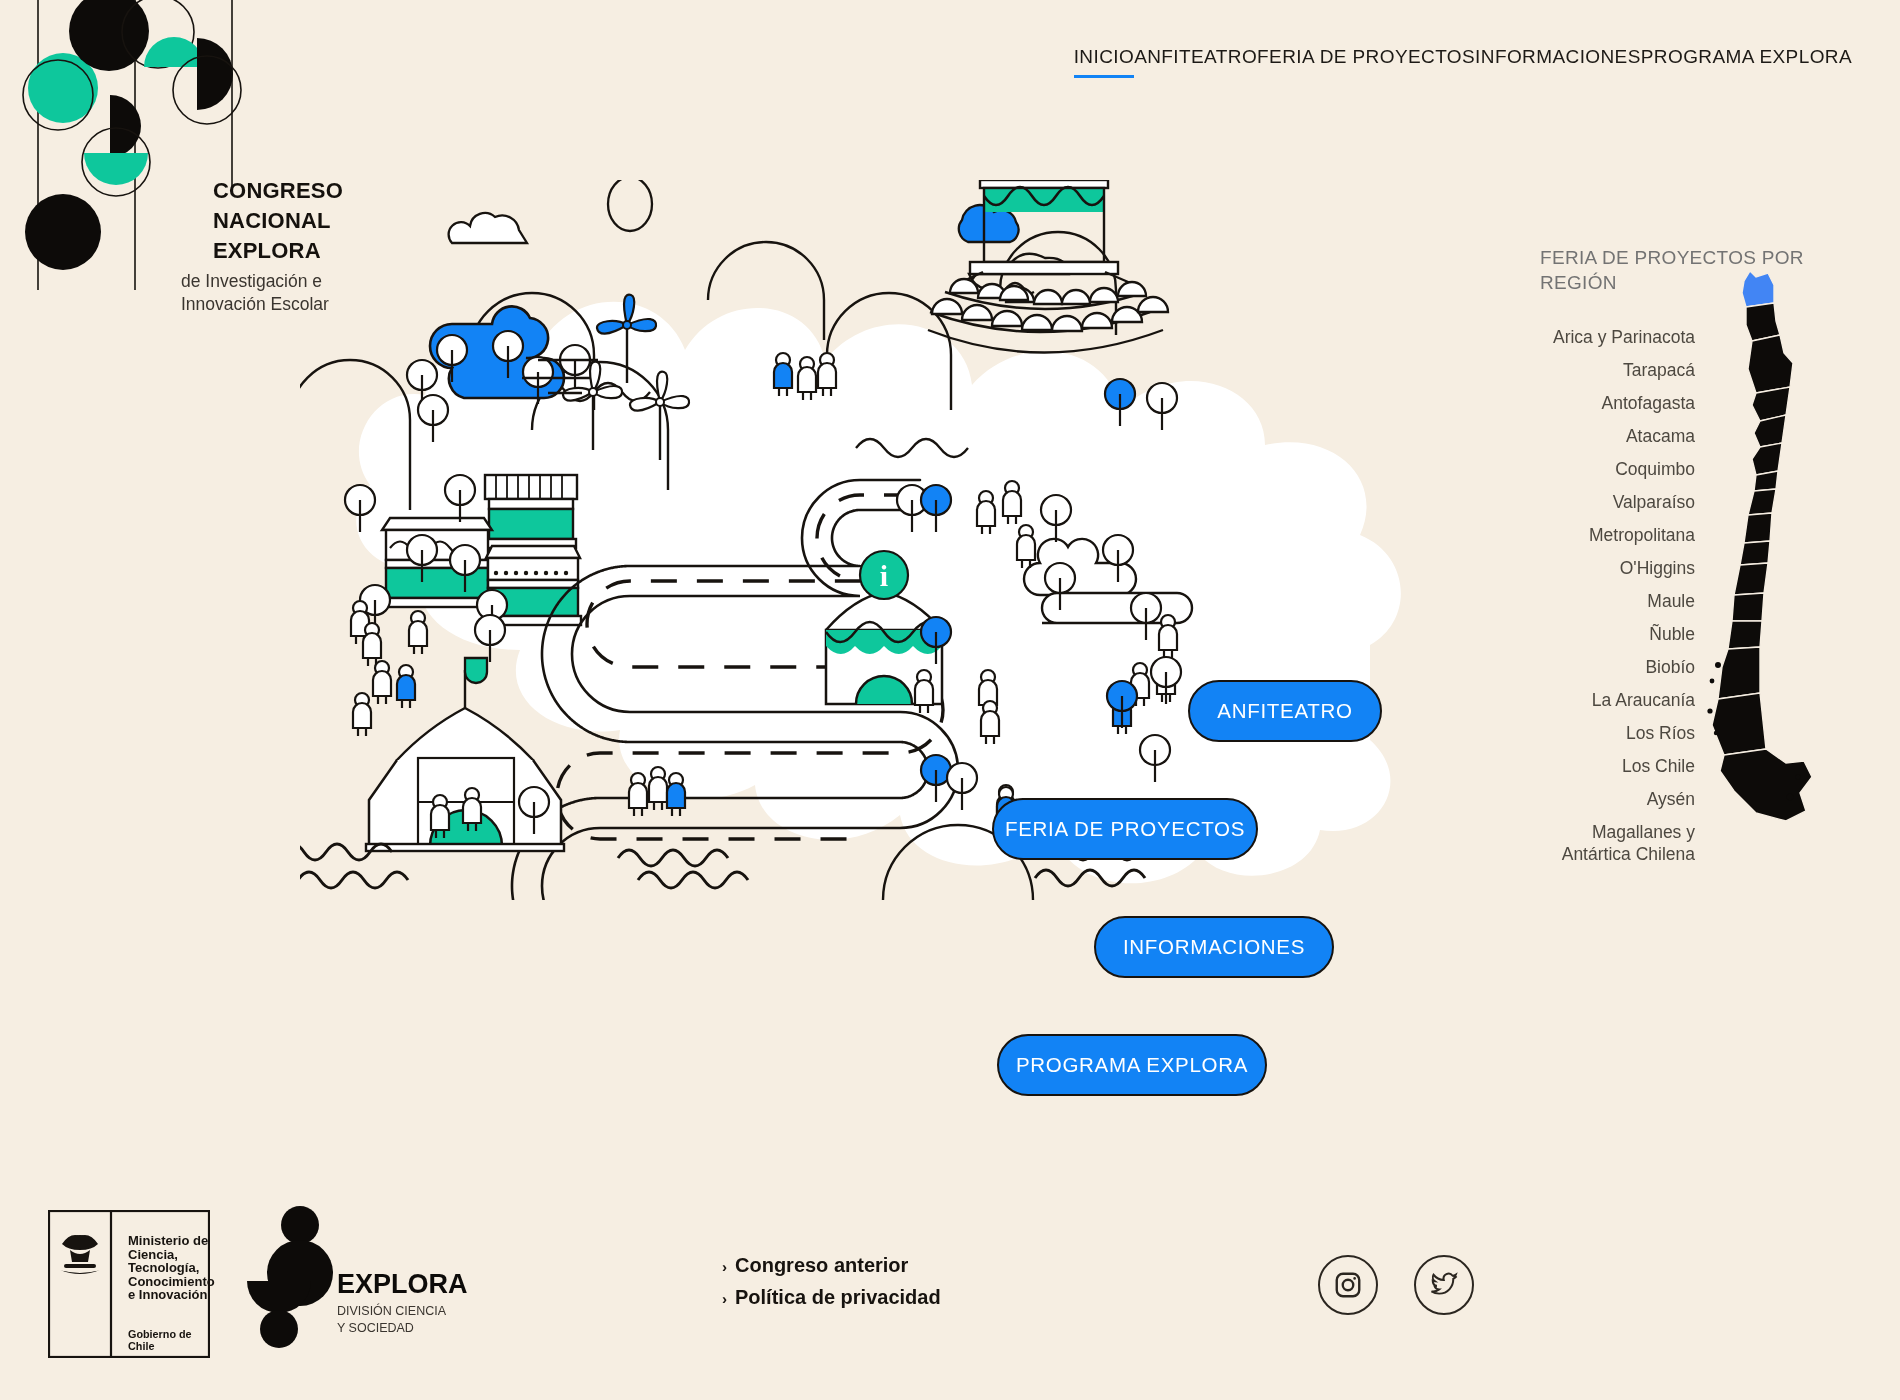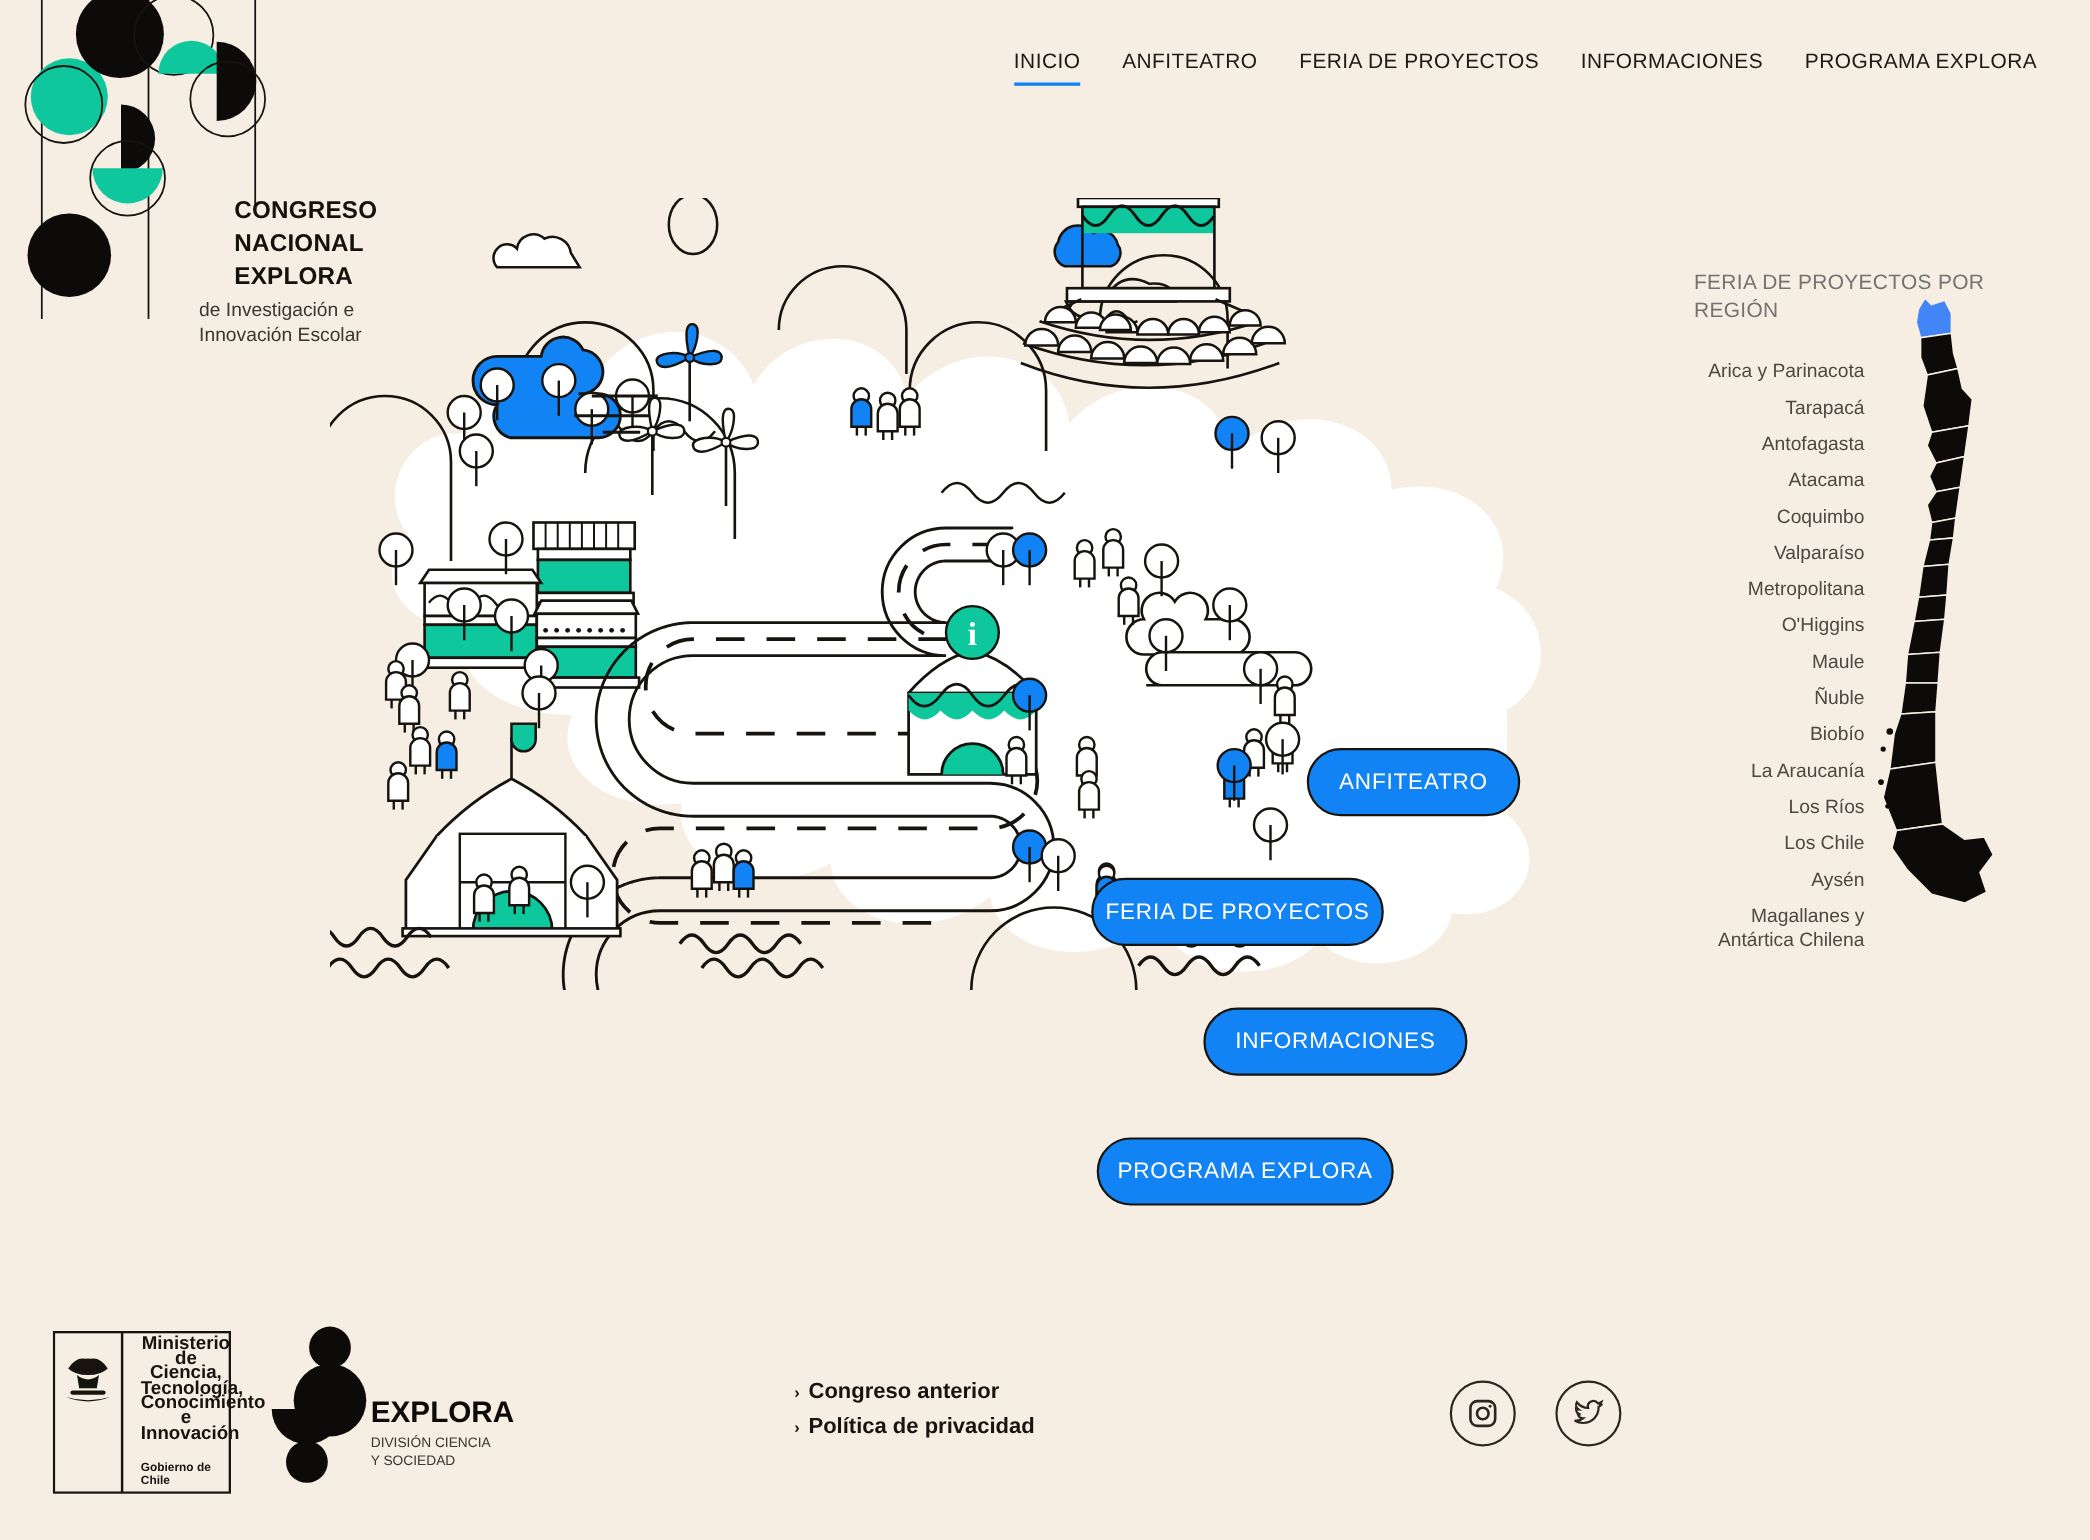--- a/index.html
+++ b/index.html
@@ -20,21 +20,21 @@
     font-weight: bold; font-size: 22px; line-height: 30px;
     letter-spacing: 0.2px; color: #15110d; text-transform: uppercase; margin-left: 32px;
   }
   .brand-sub {
     margin-top: 4px; font-size: 17.5px; line-height: 23px; color: #3a352f;
     font-family: "Liberation Sans", sans-serif;
   }
 
   .topnav {
     position: absolute; right: 48px; top: 46px;
-    display: flex; align-items: flex-start; gap: 38px;
+    display: flex; align-items: flex-start; 
   }
   .navitem {
     position: relative;
     font-size: 19px; letter-spacing: 0.4px; color: #1d1a16;
     text-transform: uppercase; text-decoration: none; padding-bottom: 10px;
     white-space: nowrap; cursor: pointer;
   }
   .navitem.active { color: #1d1a16; }
   .navitem.active::after {
     content: ""; position: absolute; left: 0; right: 0; bottom: 0;
@@ -553,21 +553,21 @@
         <rect x="1" y="1" width="160" height="146" fill="none" stroke="#17130f" stroke-width="2.2"></rect>
         <line x1="63" y1="1" x2="63" y2="147" stroke="#17130f" stroke-width="2.2"></line>
         <g fill="#17130f">
           <ellipse cx="32" cy="30" rx="8" ry="5"></ellipse>
           <path d="M14 34 q 8 -12 18 -8 q 10 -4 18 8 q -6 6 -18 6 q -12 0 -18 -6 z"></path>
           <path d="M22 40 q 10 8 20 0 l -2 12 h -16 z"></path>
           <rect x="16" y="54" width="32" height="4" rx="2"></rect>
           <path d="M12 60 q 20 8 40 0 q -20 6 -40 0 z"></path>
         </g>
       </svg>
-      <div style="position:absolute;left:80px;top:4px;width:82px;font-size:17px;line-height:13.6px;font-weight:bold;color:#17130f;text-align:center;">
+      <div style="position:absolute;left:80px;top:24px;width:82px;font-size:13px;line-height:13.6px;font-weight:bold;color:#17130f;">
         <div>Ministerio de</div>
         <div>Ciencia,</div>
         <div>Tecnología,</div>
         <div>Conocimiento</div>
         <div>e Innovación</div>
       </div>
       <div style="position:absolute;left:80px;top:118px;font-size:10.8px;font-weight:bold;color:#17130f;">Gobierno de Chile</div>
     </div>
 
     <div class="explora-logo">

